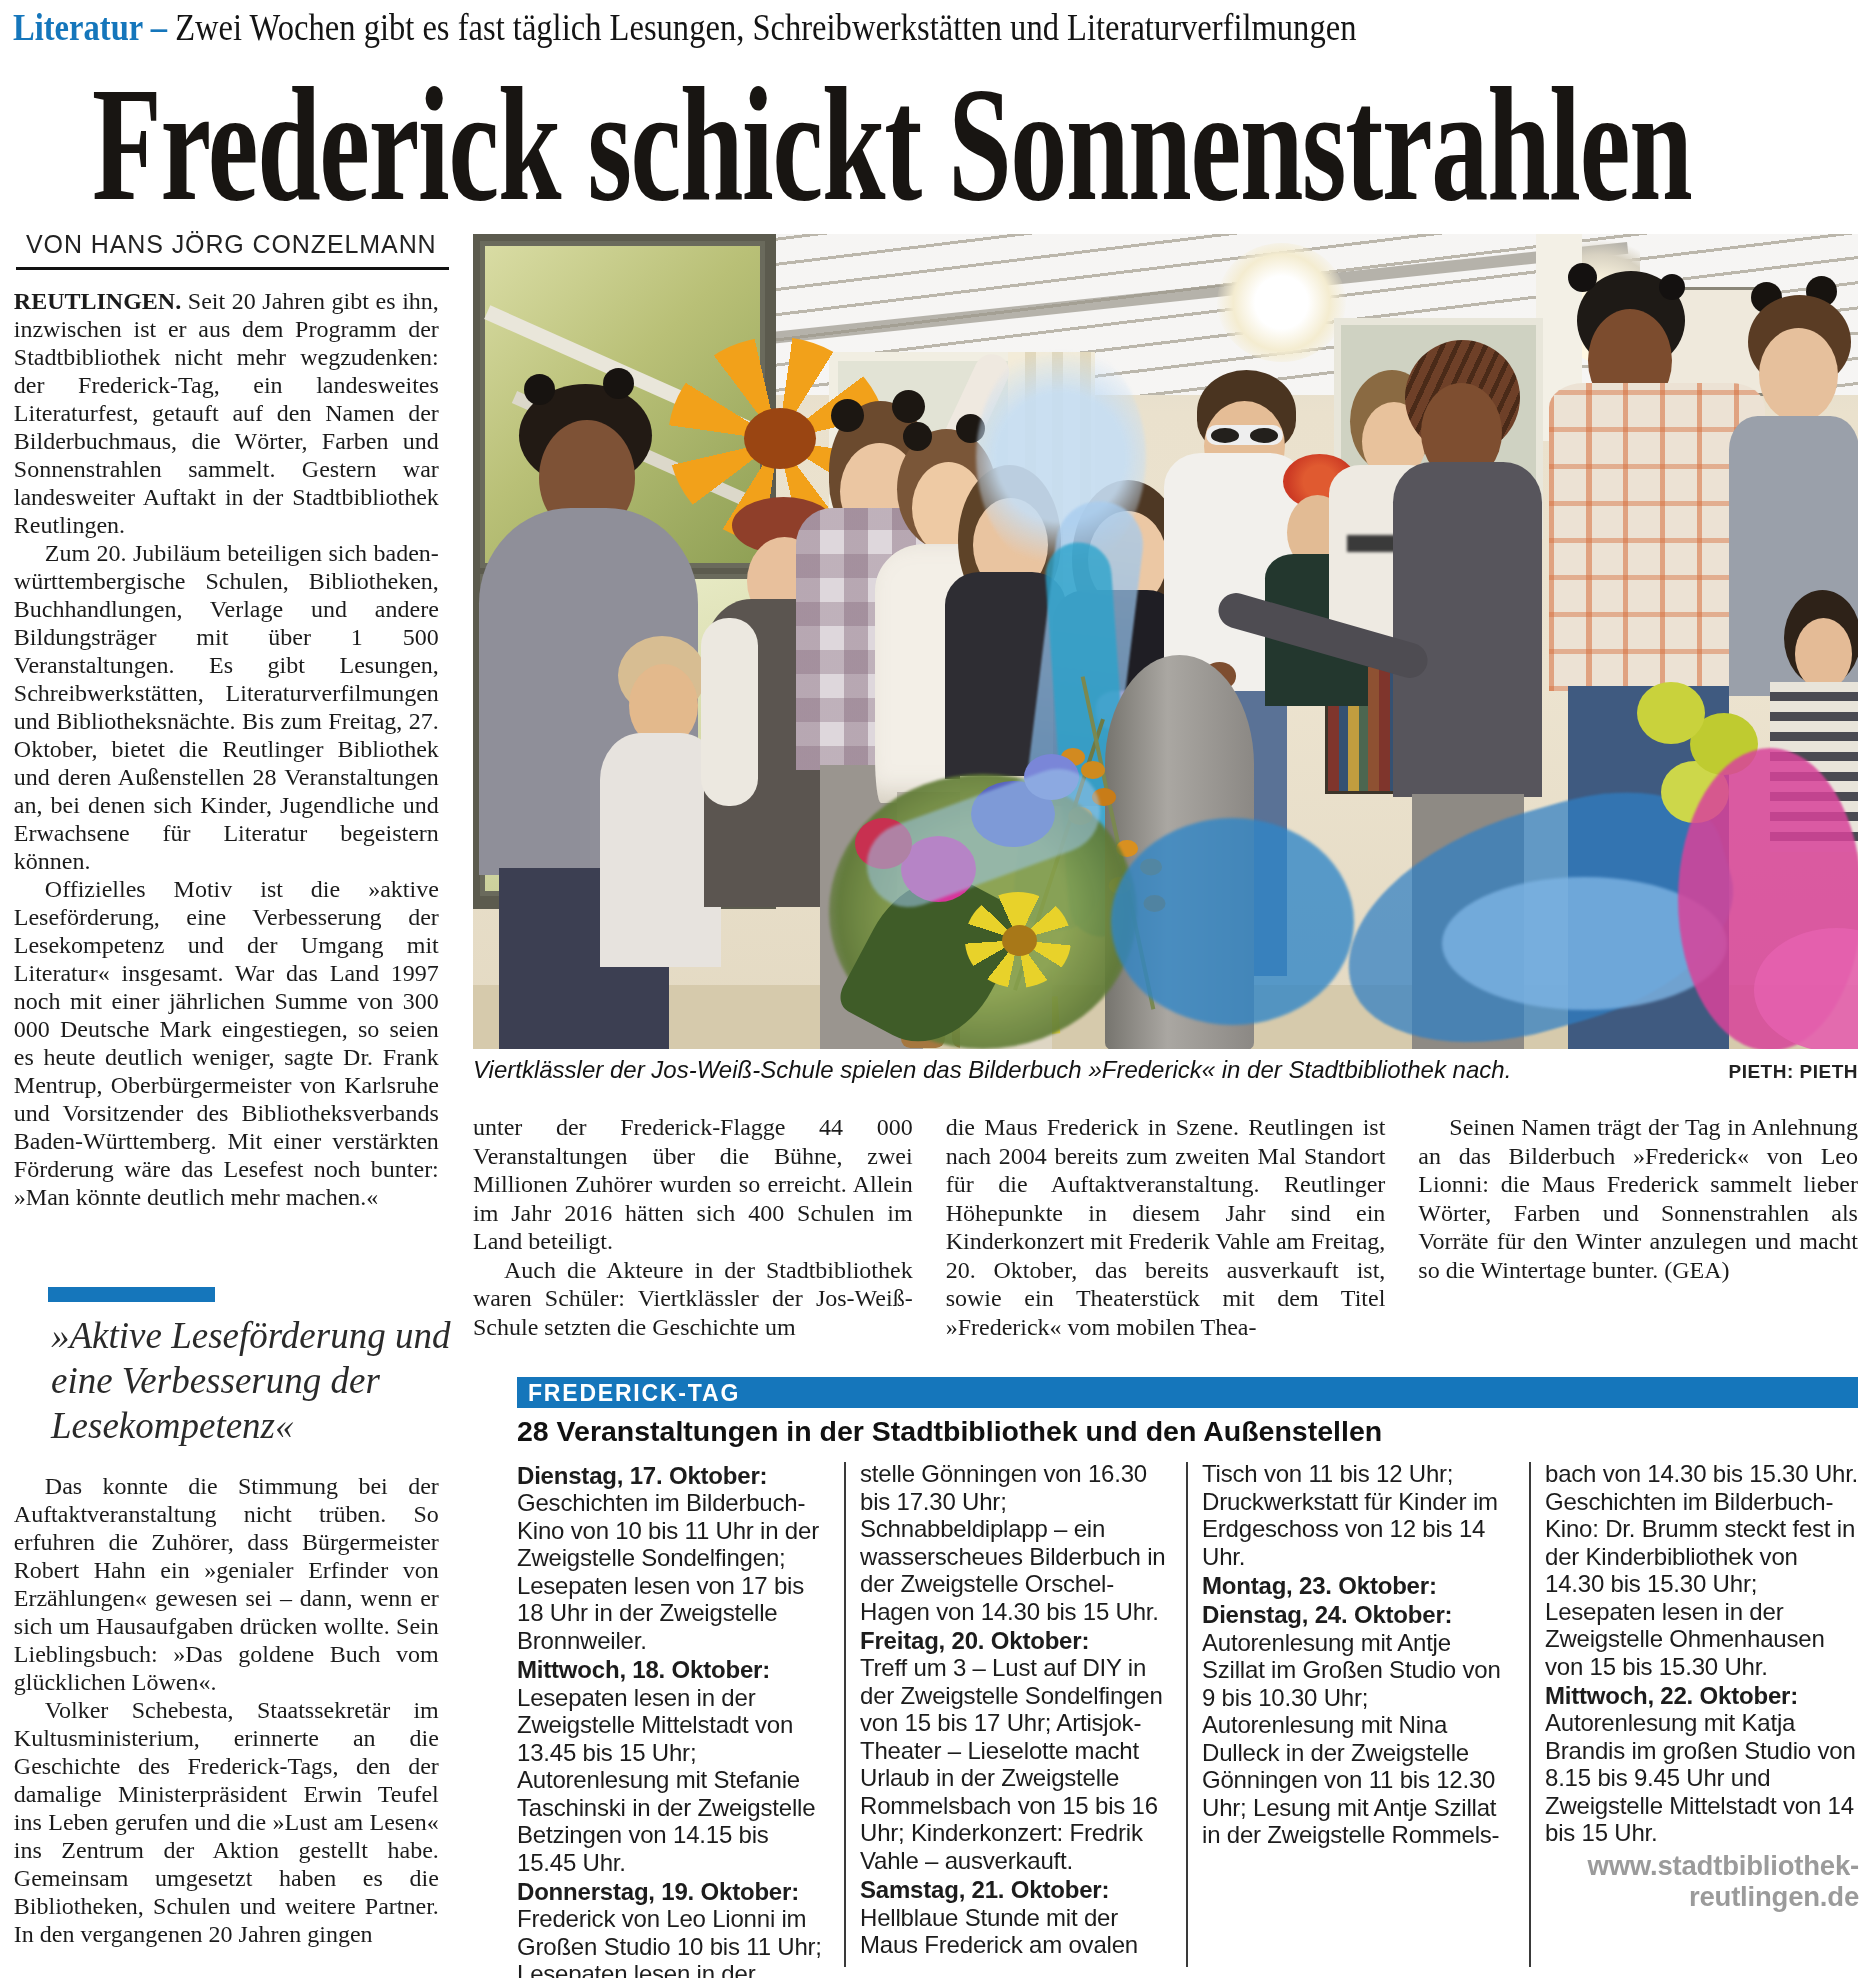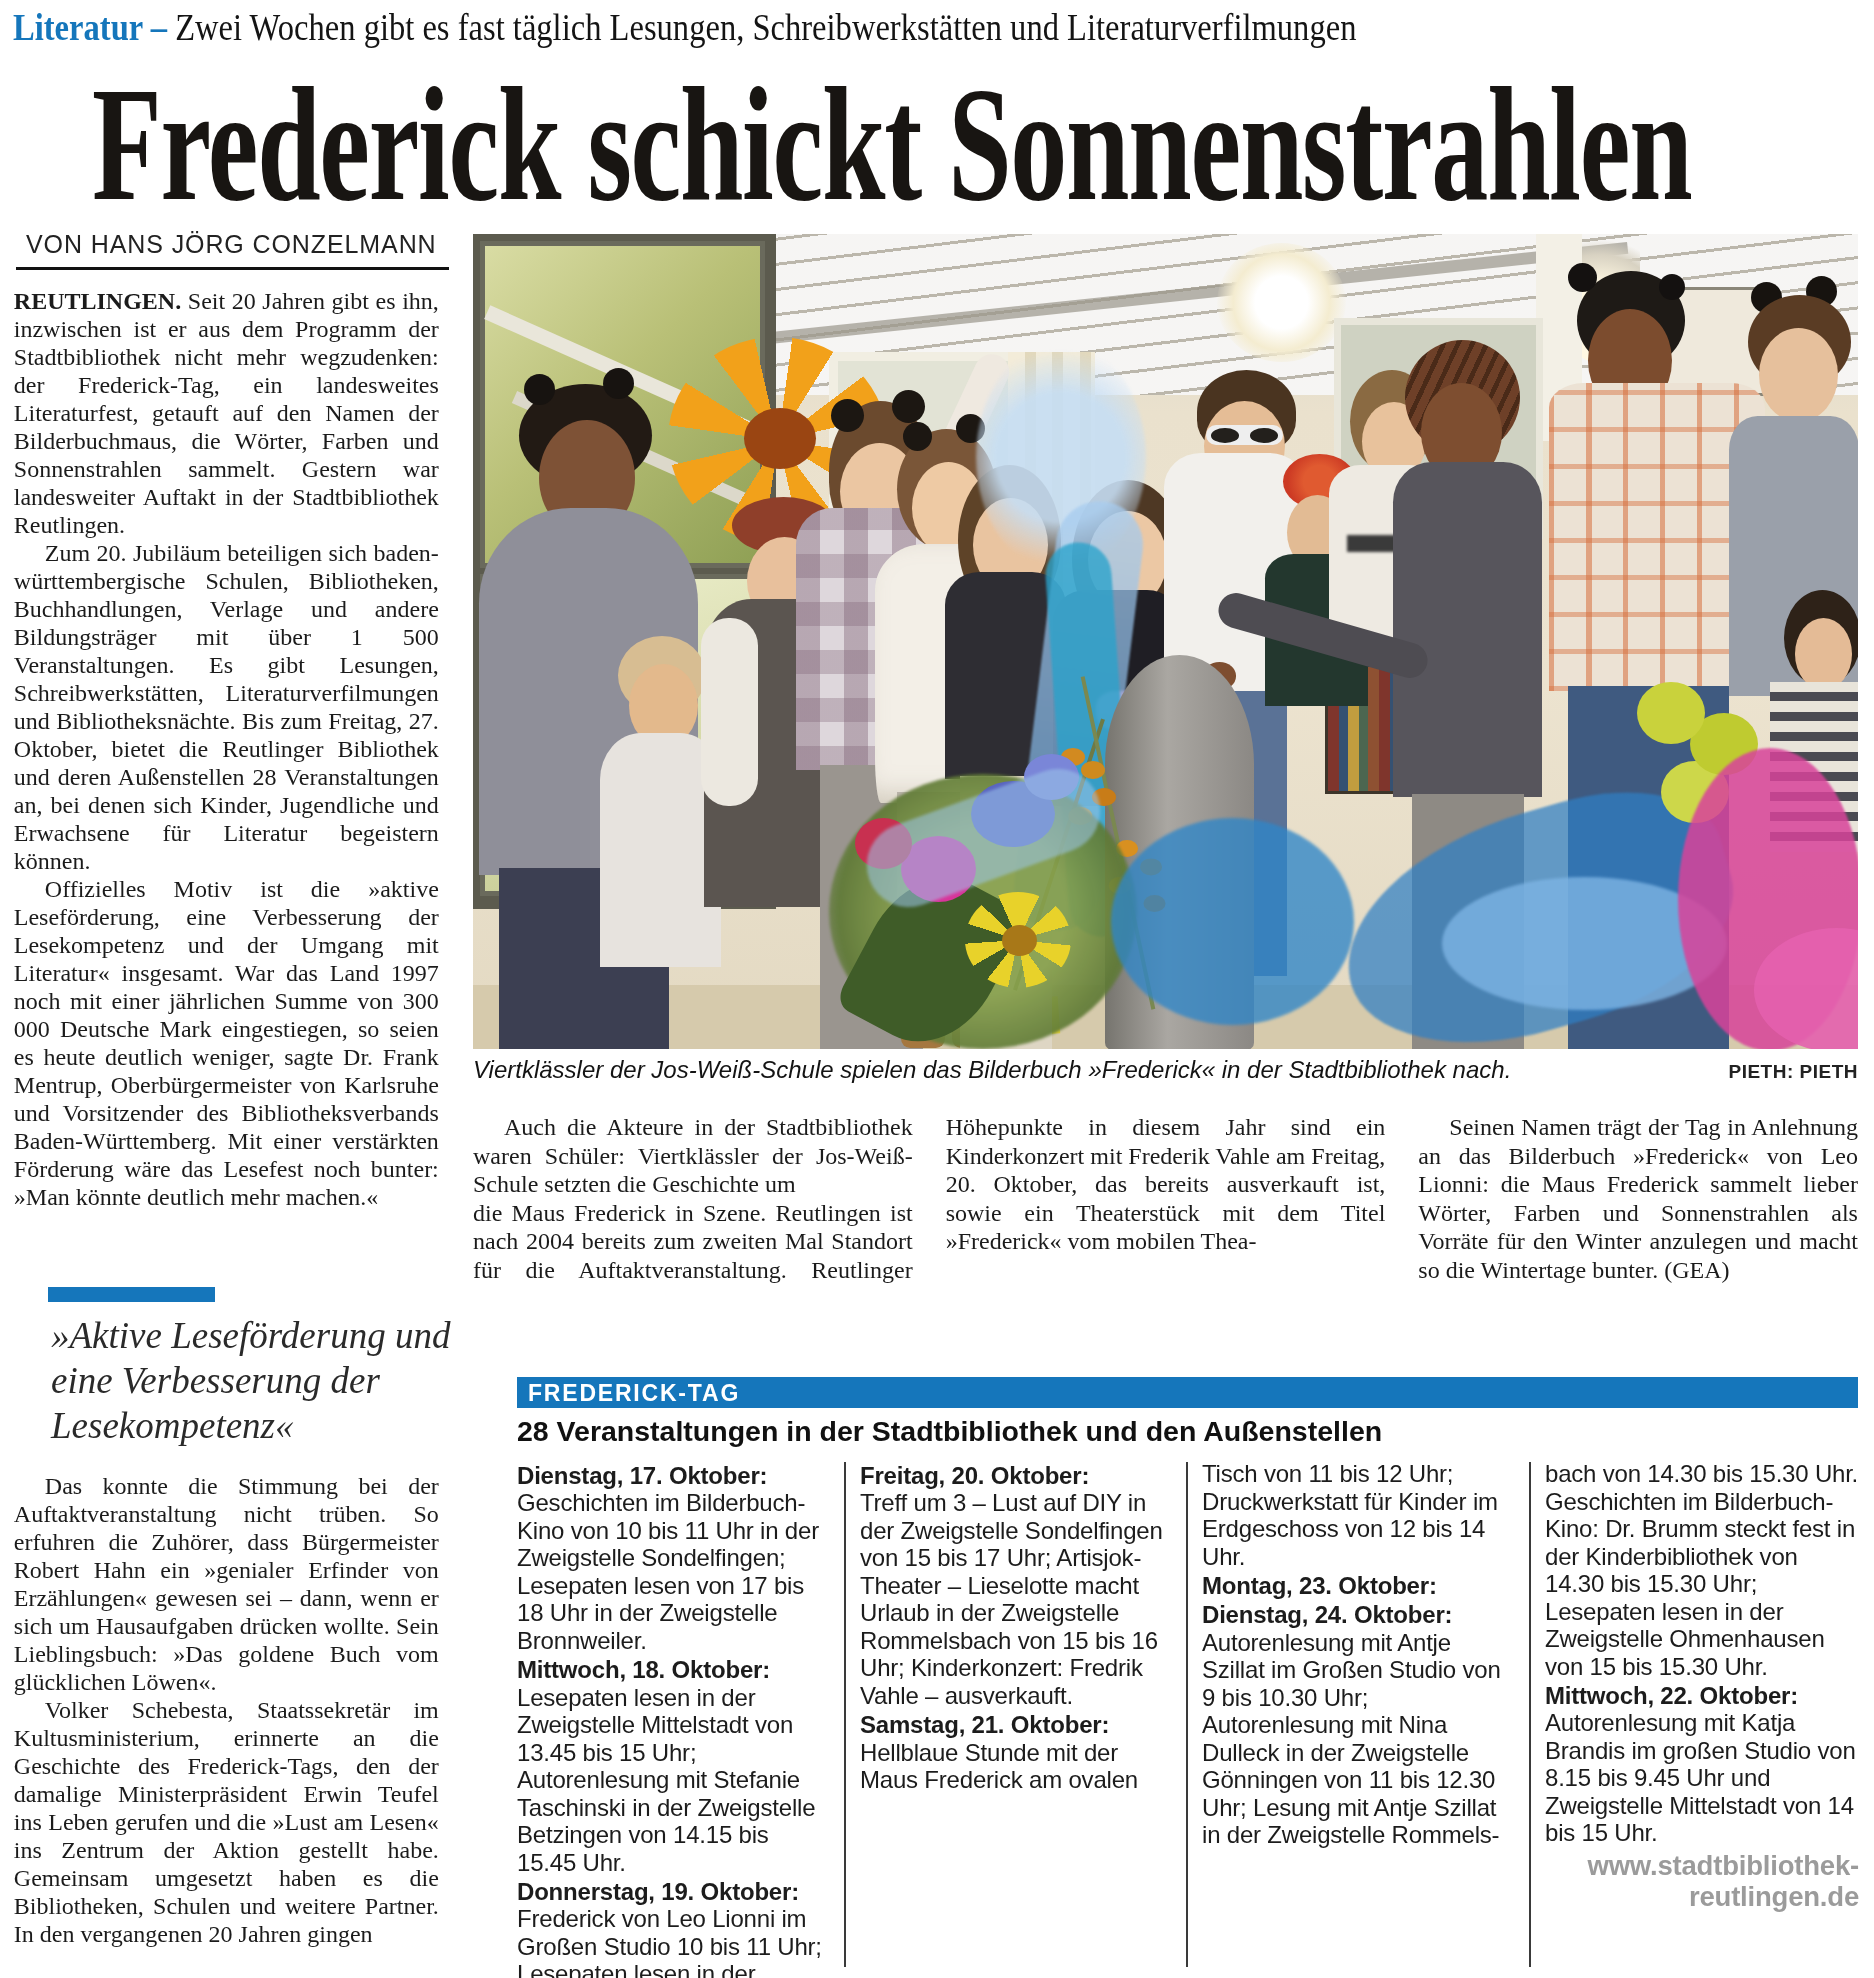--- a/index.html
+++ b/index.html
@@ -236,38 +236,40 @@
   <div class="ph" style="left:1205px;top:514px;width:184px;height:303px;border-radius:50%;background:#d8439a;opacity:.85;filter:blur(0.9px);"></div>
   <div class="ph" style="left:1281px;top:694px;width:165px;height:124px;border-radius:50%;background:#e460ae;opacity:.9;"></div>
 </div>
 
 <div class="abs caption">
   <span class="cap">Viertklässler der Jos-Weiß-Schule spielen das Bilderbuch »Frederick« in der Stadtbibliothek nach.</span>
   <span class="credit">PIETH: PIETH</span>
 </div>
 
 <div class="abs photo-cols serifbody" style="line-height:28.5px;">
+  <p>unter der Frederick-Flagge 44 000 Veranstaltungen über die Bühne, zwei Millionen Zuhörer wurden so erreicht. Allein im Jahr 2016 hätten sich 400 Schulen im Land beteiligt.</p>
   <p class="ind">Auch die Akteure in der Stadtbibliothek waren Schüler: Viertklässler der Jos-Weiß-Schule setzten die Geschichte um</p>
   <p>die Maus Frederick in Szene. Reutlingen ist nach 2004 bereits zum zweiten Mal Standort für die Auftaktveranstaltung. Reutlinger Höhepunkte in diesem Jahr sind ein Kinderkonzert mit Frederik Vahle am Freitag, 20. Oktober, das bereits ausverkauft ist, sowie ein Theaterstück mit dem Titel »Frederick« vom mobilen Thea-</p>
   <p class="ind">Seinen Namen trägt der Tag in Anlehnung an das Bilderbuch »Frederick« von Leo Lionni: die Maus Frederick sammelt lieber Wörter, Farben und Sonnenstrahlen als Vorräte für den Winter anzulegen und macht so die Wintertage bunter. (GEA)</p>
 </div>
 
 <div class="abs ev-bar" style="background: rgb(21, 118, 187);">FREDERICK-TAG</div>
 <div class="abs ev-title">28 Veranstaltungen in der Stadtbibliothek und den Außenstellen</div>
 
 <div class="abs ev-col" style="left:517px;">
     <div class="ev-day">Dienstag, 17. Oktober:</div>
     <div class="ev-body">Geschichten im Bilderbuch-Kino von 10 bis 11 Uhr in der Zweigstelle Sondelfingen; Lesepaten lesen von 17 bis 18 Uhr in der Zweigstelle Bronnweiler.</div>
     <div class="ev-day">Mittwoch, 18. Oktober:</div>
     <div class="ev-body">Lesepaten lesen in der Zweigstelle Mittelstadt von 13.45 bis 15 Uhr; Autorenlesung mit Stefanie Taschinski in der Zweigstelle Betzingen von 14.15 bis 15.45 Uhr.</div>
     <div class="ev-day">Donnerstag, 19. Oktober:</div>
     <div class="ev-body">Frederick von Leo Lionni im Großen Studio 10 bis 11 Uhr; Lesepaten lesen in der Zweig-</div>
   </div>
 <div class="abs ev-rule" style="left:844px;"></div>
 <div class="abs ev-col" style="left:860px;">
+    <div class="ev-body">stelle Gönningen von 16.30 bis 17.30 Uhr; Schnabbeldiplapp – ein wasserscheues Bilderbuch in der Zweigstelle Orschel-Hagen von 14.30 bis 15 Uhr.</div>
     <div class="ev-day">Freitag, 20. Oktober:</div>
     <div class="ev-body">Treff um 3 – Lust auf DIY in der Zweigstelle Sondelfingen von 15 bis 17 Uhr; Artisjok-Theater – Lieselotte macht Urlaub in der Zweigstelle Rommelsbach von 15 bis 16 Uhr; Kinderkonzert: Fredrik Vahle – ausverkauft.</div>
     <div class="ev-day">Samstag, 21. Oktober:</div>
     <div class="ev-body">Hellblaue Stunde mit der Maus Frederick am ovalen</div>
   </div>
 <div class="abs ev-rule" style="left:1186px;"></div>
 <div class="abs ev-col" style="left:1202px;">
     <div class="ev-body">Tisch von 11 bis 12 Uhr; Druckwerkstatt für Kinder im Erdgeschoss von 12 bis 14 Uhr.</div>
     <div class="ev-day">Montag, 23. Oktober:</div>
     <div class="ev-day">Dienstag, 24. Oktober:</div>

